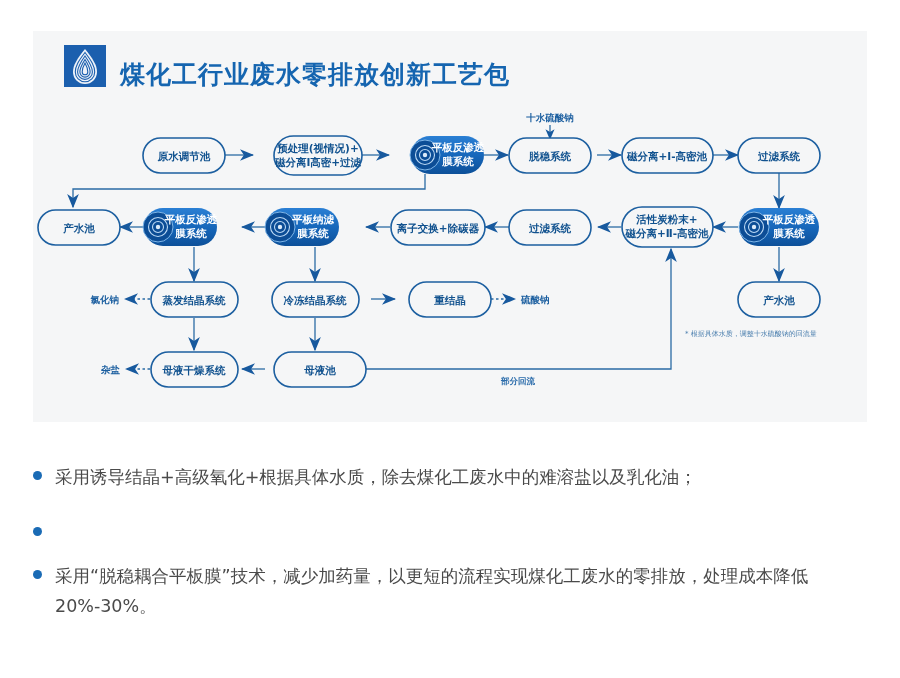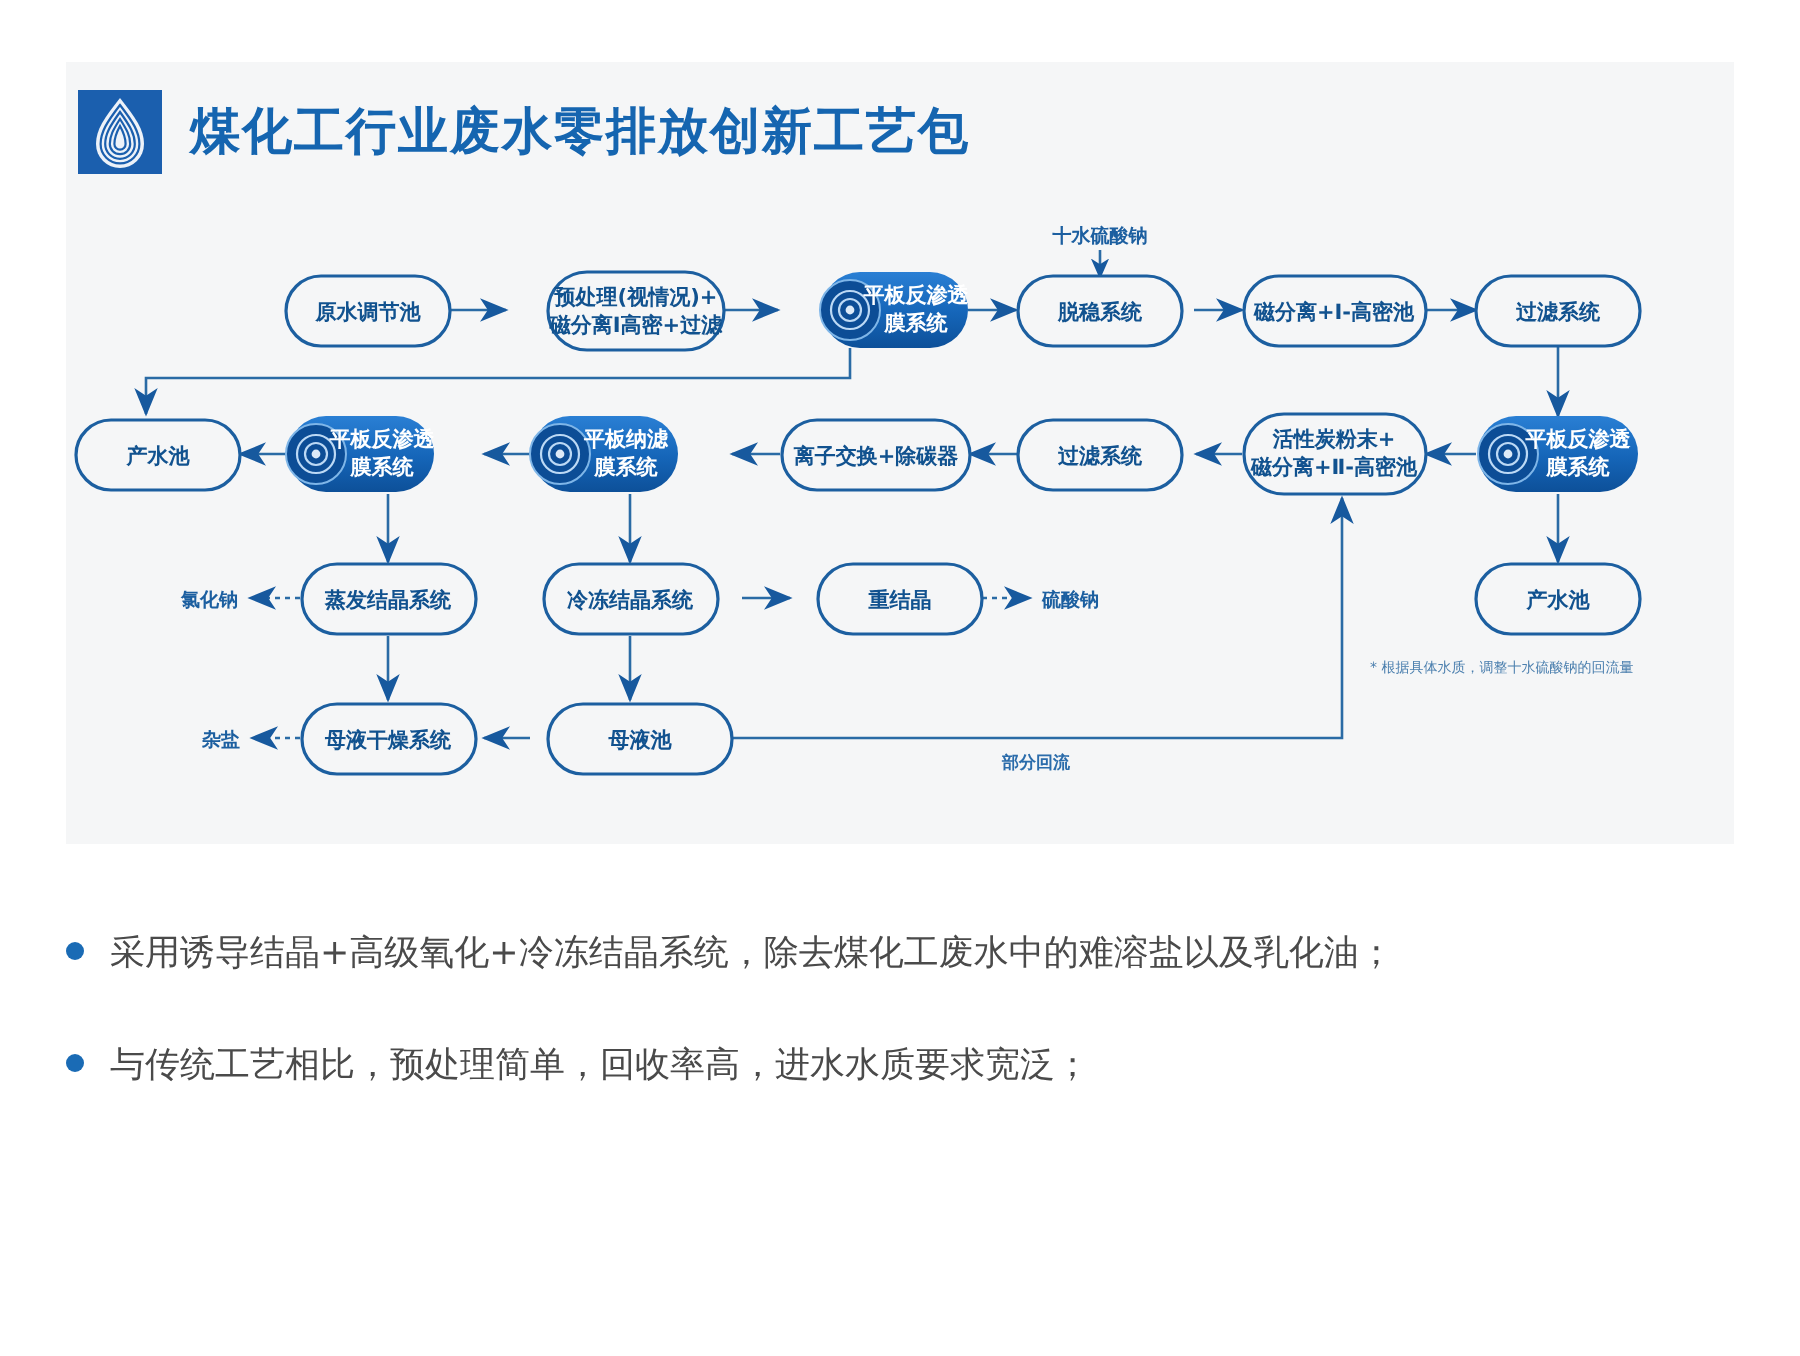--- a/index.html
+++ b/index.html
@@ -10,21 +10,21 @@
   }
   #page{position:relative;width:900px;height:678px;}
 
   
   .card{
     position:absolute;left:33px;top:31px;width:834px;height:391px;
     background:#f5f6f7;
   }
 
   
-  .hdr{position:absolute;left:39px;top:45px;display:flex;align-items:center;}
+  .hdr{position:absolute;left:64px;top:45px;display:flex;align-items:flex-end;}
   .logo{width:42px;height:42px;position:relative;flex:none;}
   .logo svg{display:block;}
   .hdr-title{
     margin-left:14px;
     font-size:25px;font-weight:bold;color:#1565b0;
     letter-spacing:1px;line-height:1;white-space:nowrap;
   }
 
   
   .diagram{position:absolute;left:21px;top:31px;width:834px;height:391px;}
@@ -260,21 +260,24 @@
     <g>
       <rect x="253" y="321" width="92" height="35" rx="17.5" fill="#f5f6f7" stroke="#1c5fa0" stroke-width="1.6"></rect>
       <text class="nd-label" x="299" y="342.5" text-anchor="middle">母液池</text>
     </g>
   </svg>
   </div>
 
   <div class="bullets">
     <div class="bullet">
       <span class="dot"></span>
-      <span class="btxt">采用诱导结晶+高级氧化+冷冻结晶系统，除去煤化工废水中的难溶盐以及乳化油；</span>
+      <span class="btxt">采用诱导结晶+高级氧化+根据具体水质，除去煤化工废水中的难溶盐以及乳化油；</span>
     </div>
     <div class="bullet">
       <span class="dot"></span>
-      <span class="btxt">与传统工艺相比，预处理简单，回收率高，进水水质要求宽泛；</span>
+    </div>
+    <div class="bullet">
+      <span class="dot"></span>
+      <span class="btxt">采用“脱稳耦合平板膜”技术，减少加药量，以更短的流程实现煤化工废水的零排放，处理成本降低20%-30%。</span>
     </div>
   </div>
 
 </div>
 
 </body></html>

